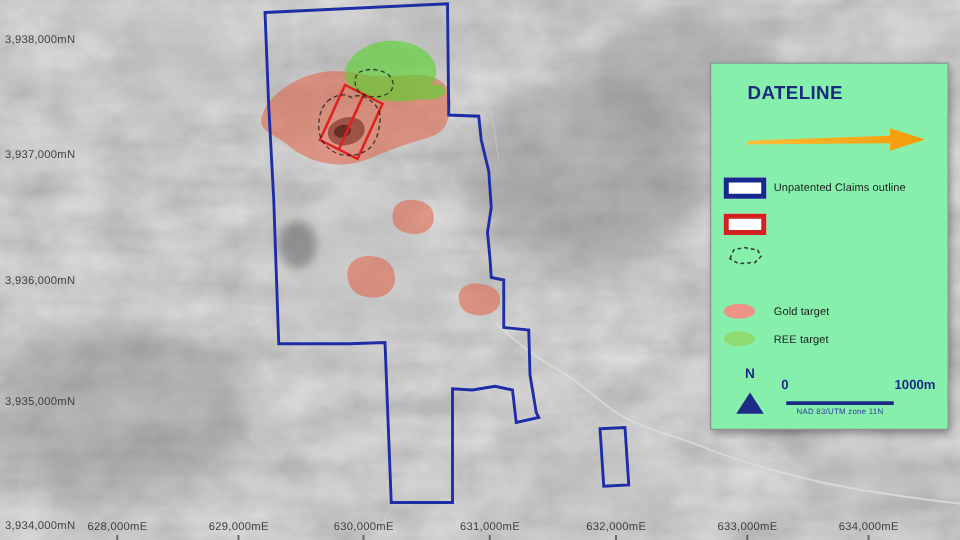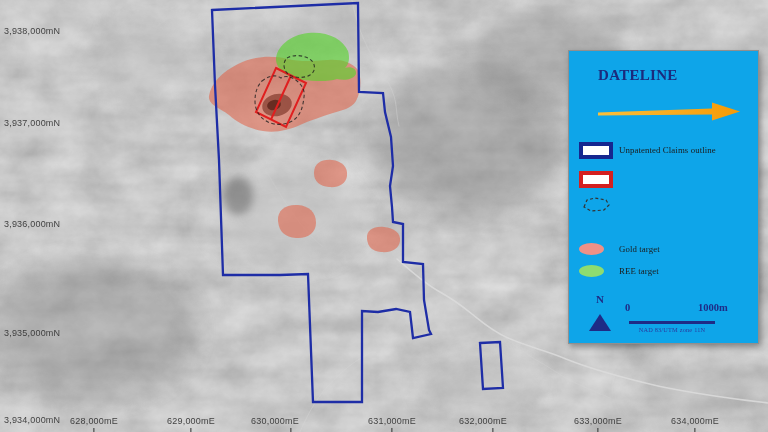--- a/index.html
+++ b/index.html
@@ -10,23 +10,22 @@
   .stage svg.map{position:absolute;left:0;top:0;}
   
   .coord{
     position:absolute;font-size:9px;letter-spacing:.2px;color:#2e2e2e;
     opacity:.88;white-space:nowrap;
   }
   .coord.east{transform:translateX(-50%);text-align:right;}
   
   .legend{
     position:absolute;left:568px;top:50px;width:189px;height:292px;
-    background:#0ea5e9;border:1px solid #8f8f8f;
+    background:#86efac;border:1px solid #8f8f8f;
     box-shadow:2px 3px 6px rgba(0,0,0,.35);
-    font-family:Liberation Serif, serif;
   }
   .brand{
     position:absolute;left:29px;top:15px;color:#1b2b7d;font-weight:800;
     font-size:15px;line-height:18px;letter-spacing:.3px;
   }
   .brand-arrow{position:absolute;left:25px;top:49px;}
   .lg-row{position:absolute;left:0;width:189px;height:20px;padding-left:36px;}
   .lg-swatch{position:absolute;left:10px;top:0;width:38px;height:20px;display:flex;align-items:center;justify-content:flex-start;}
   .lg-label{
     position:absolute;left:50px;top:0;line-height:20px;font-size:8.8px;
@@ -37,21 +36,21 @@
   .sw-red{border:4px solid #d42020;}
   .sw-ellipse{width:25px;height:12px;border-radius:50%;}
   .sw-gold{background:#ee9187;}
   .sw-ree{background:#8edc70;}
   .north-n{position:absolute;left:20px;top:242px;width:22px;text-align:center;
     color:#1e2b86;font-weight:bold;font-size:11px;}
   .north-tri{position:absolute;left:20px;top:263px;width:0;height:0;
     border-left:11px solid transparent;border-right:11px solid transparent;
     border-bottom:17px solid #1e2b86;}
   .scale-zero{position:absolute;left:56px;top:251px;font-size:10.5px;color:#1e2b86;font-weight:600;}
-  .scale-end{position:absolute;left:129px;top:251px;width:42px;text-align:left;
+  .scale-end{position:absolute;left:142px;top:251px;width:42px;text-align:center;
     font-size:10.5px;color:#1e2b86;font-weight:600;}
   .scale-line{position:absolute;left:60px;top:270px;width:86px;height:2.5px;background:#1e2b86;}
   .scale-datum{position:absolute;left:43px;top:275px;width:120px;text-align:center;
     font-size:6.3px;color:#2b3a9e;letter-spacing:.2px;}
 </style>
 </head>
 <body>
 
 <div class="stage">
 
@@ -147,28 +146,28 @@
       <rect x="391" y="428" width="1.6" height="4"></rect>
       <rect x="492" y="428" width="1.6" height="4"></rect>
       <rect x="597" y="428" width="1.6" height="4"></rect>
       <rect x="694" y="428" width="1.6" height="4"></rect>
     </g>
   </svg>
 
   <div class="coord" style="left:4px;top:26px">3,938,000mN</div>
   <div class="coord" style="left:4px;top:118px">3,937,000mN</div>
   <div class="coord" style="left:4px;top:219px">3,936,000mN</div>
-  <div class="coord" style="left:4px;top:328px">3,935,000mN</div>
+  <div class="coord" style="left:4px;top:316px">3,935,000mN</div>
   <div class="coord" style="left:4px;top:415px">3,934,000mN</div>
 
   <div class="coord east" style="left:94px;top:416px">628,000mE</div>
   <div class="coord east" style="left:191px;top:416px">629,000mE</div>
-  <div class="coord east" style="left:275px;top:416px">630,000mE</div>
+  <div class="coord east" style="left:291px;top:416px">630,000mE</div>
   <div class="coord east" style="left:392px;top:416px">631,000mE</div>
-  <div class="coord east" style="left:483px;top:416px">632,000mE</div>
+  <div class="coord east" style="left:493px;top:416px">632,000mE</div>
   <div class="coord east" style="left:598px;top:416px">633,000mE</div>
   <div class="coord east" style="left:695px;top:416px">634,000mE</div>
 
   <div class="legend">
     <div class="brand">
       <div>DATELINE</div>
     </div>
     <svg class="brand-arrow" width="148" height="22" viewBox="0 0 148 22">
       <defs>
         <linearGradient id="agrad" x1="0" y1="0" x2="1" y2="0">

